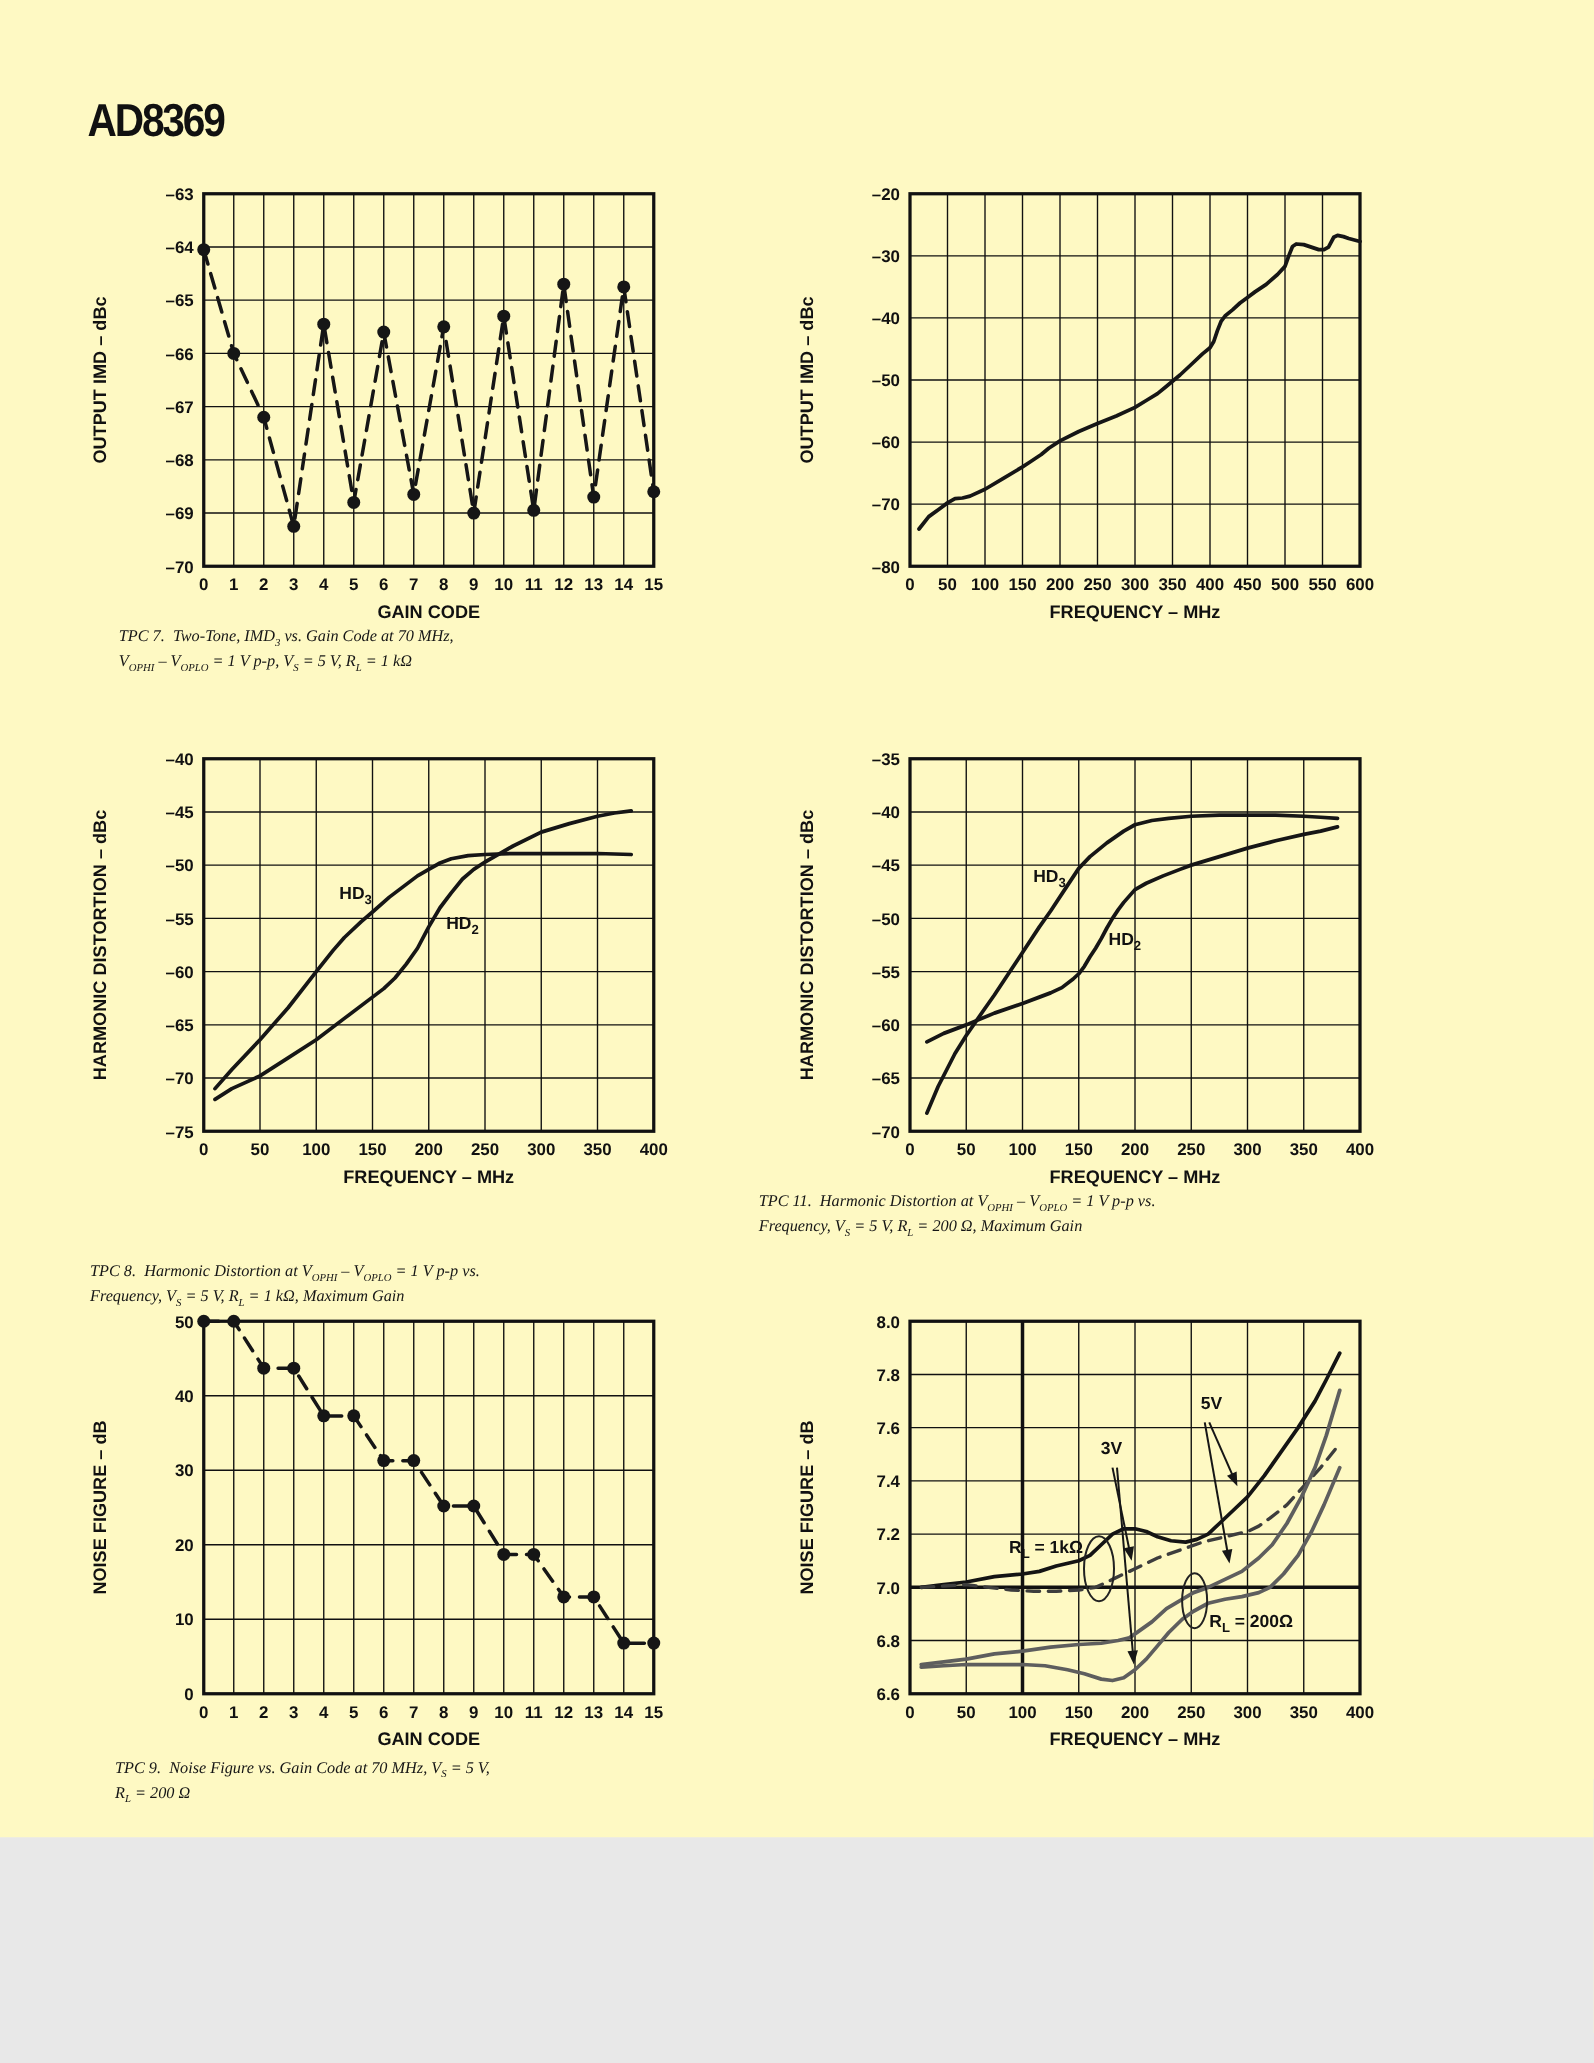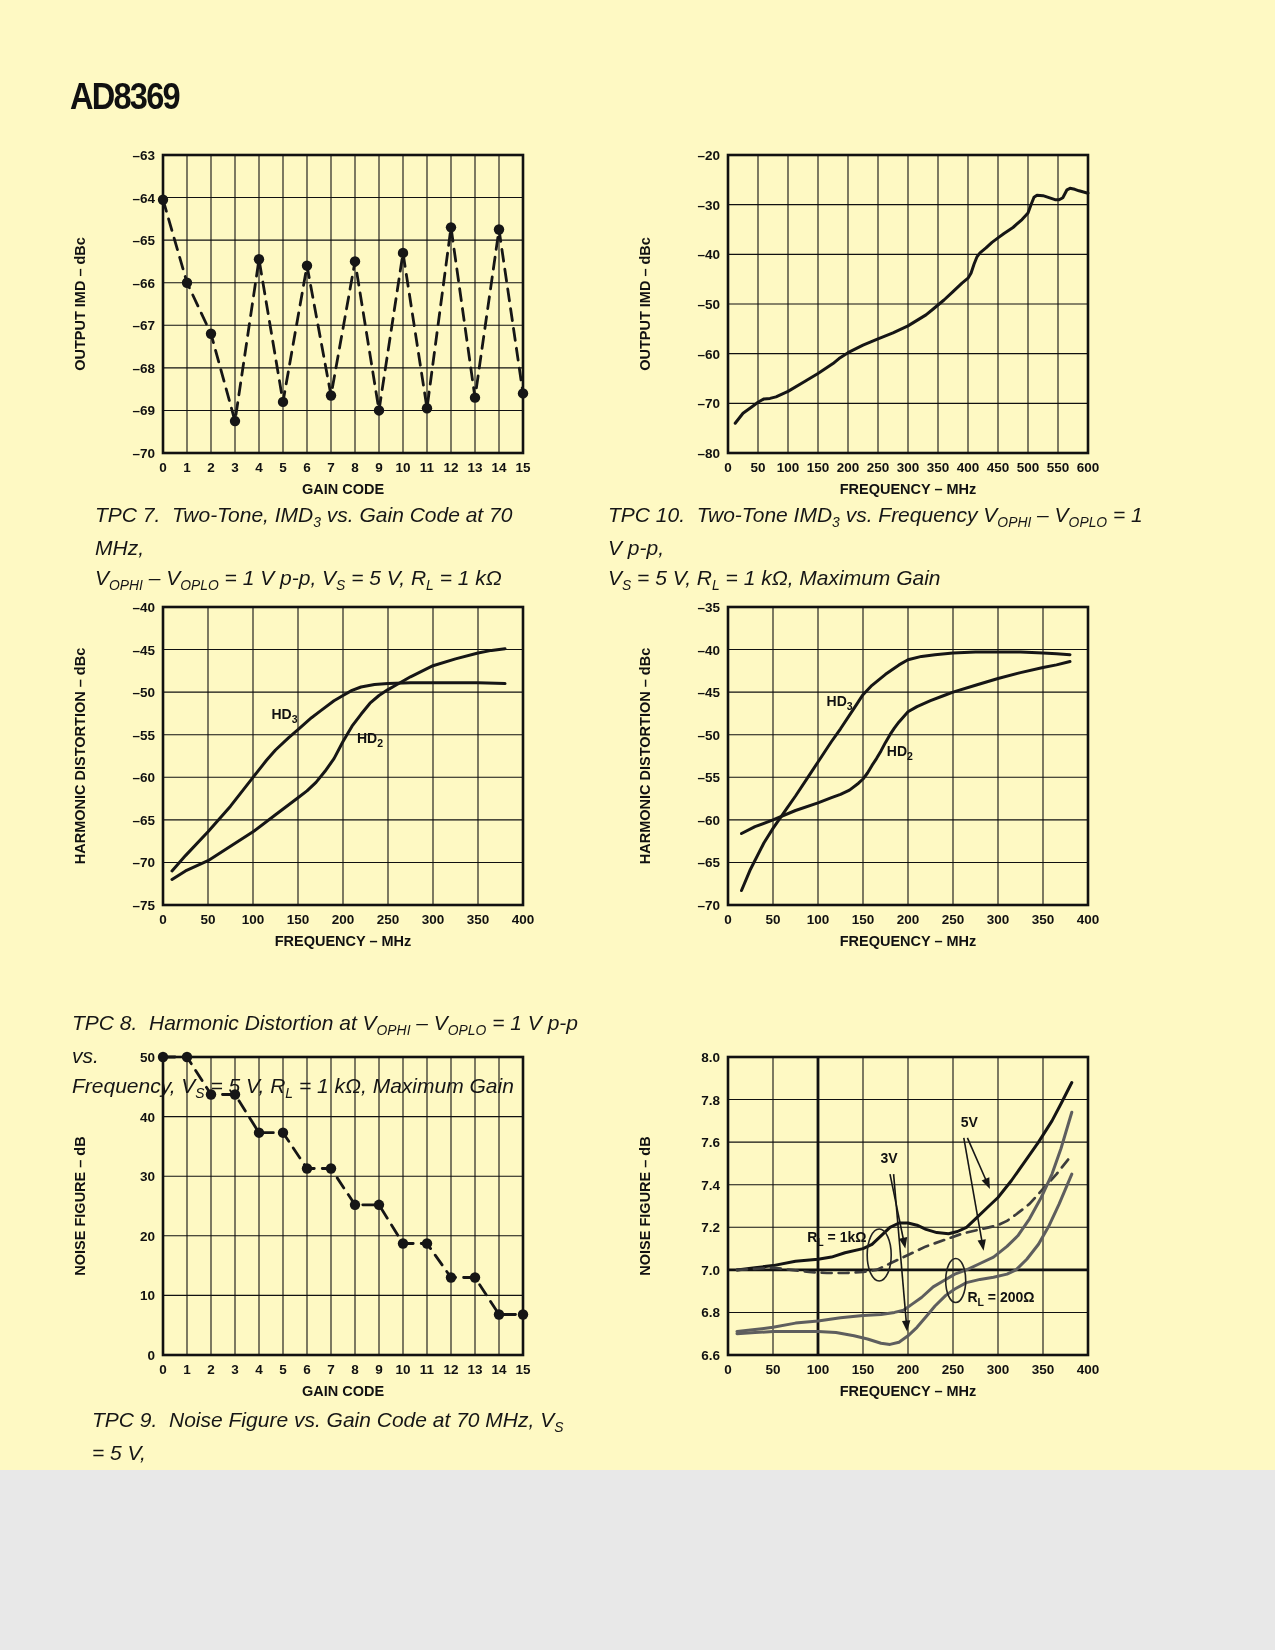--- a/index.html
+++ b/index.html
@@ -2,21 +2,21 @@
 <html><head>
 <meta charset="utf-8">
 <style>
   html,body{margin:0;padding:0;background:#e8e8e8;}
   .page{position:relative;width:1275px;height:1470px;background:#fef9c3;margin:0 auto;
         font-family:"Liberation Sans",sans-serif;color:#111;overflow:hidden;}
   .brand{position:absolute;left:70px;top:76px;font-size:37px;font-weight:bold;
          letter-spacing:-2px;transform:scaleX(.88);transform-origin:left center;color:#111;}
   .fig{position:absolute;}
   .fig svg{display:block;width:470px;height:362px;overflow:visible;}
-  .caption{position:absolute;font-style:italic;font-size:21px;line-height:1.42;color:#161616;}
+  .caption{position:absolute;font-style:italic;font-size:13px;line-height:1.42;color:#161616;font-family:Liberation Serif, serif;}
   .caption sub{font-size:66%;font-style:italic;}
   .footer-page{position:absolute;top:1552px;left:0;width:1180px;text-align:center;
                font-size:16px;color:#222;letter-spacing:1px;}
   .footer-rev{position:absolute;top:1550px;right:172px;font-size:17px;color:#222;
               transform:scaleX(.92);transform-origin:right center;letter-spacing:.5px;}
   
   svg text{fill:#111;}
   svg .tick{font-family:"Liberation Sans",sans-serif;font-size:13.5px;font-weight:bold;}
   svg .axis{font-family:"Liberation Sans",sans-serif;font-size:14.5px;font-weight:bold;}
   svg .ann{font-family:"Liberation Sans",sans-serif;font-size:14px;font-weight:bold;}
@@ -134,21 +134,20 @@
         <text x="95" y="114.33333333333333" text-anchor="end" class="tick">–40</text>
         <text x="95" y="164" text-anchor="end" class="tick">–50</text>
         <text x="95" y="213.66666666666666" text-anchor="end" class="tick">–60</text>
         <text x="95" y="263.33333333333337" text-anchor="end" class="tick">–70</text>
         <text x="95" y="313" text-anchor="end" class="tick">–80</text>
         <text x="283" y="349" text-anchor="middle" class="axis">FREQUENCY – MHz</text>
         <text x="0" y="0" text-anchor="middle" class="axis" transform="translate(25 159) rotate(-90)">OUTPUT IMD – dBc</text>
       </svg>
   </div>
   <div class="caption" style="left:95px;top:500px;width:470px">TPC 7.&nbsp; Two-Tone, IMD<sub>3</sub> vs. Gain Code at 70 MHz,<br>V<sub>OPHI</sub> – V<sub>OPLO</sub> = 1 V p-p, V<sub>S</sub> = 5 V, R<sub>L</sub> = 1 kΩ</div>
-  <div class="caption" style="left:608px;top:500px;width:540px">TPC 10.&nbsp; Two-Tone IMD<sub>3</sub> vs. Frequency V<sub>OPHI</sub> – V<sub>OPLO</sub> = 1 V p-p,<br>V<sub>S</sub> = 5 V, R<sub>L</sub> = 1 kΩ, Maximum Gain</div>
 
   <div class="fig" style="left:60px;top:597px">
     <svg viewBox="0 0 470 362">
         <line x1="148" y1="10" x2="148" y2="308" stroke="#111" stroke-width="1.1"></line>
         <line x1="193" y1="10" x2="193" y2="308" stroke="#111" stroke-width="1.1"></line>
         <line x1="238" y1="10" x2="238" y2="308" stroke="#111" stroke-width="1.1"></line>
         <line x1="283" y1="10" x2="283" y2="308" stroke="#111" stroke-width="1.1"></line>
         <line x1="328" y1="10" x2="328" y2="308" stroke="#111" stroke-width="1.1"></line>
         <line x1="373" y1="10" x2="373" y2="308" stroke="#111" stroke-width="1.1"></line>
         <line x1="418" y1="10" x2="418" y2="308" stroke="#111" stroke-width="1.1"></line>
@@ -219,20 +218,21 @@
         <text x="95" y="227.85714285714286" text-anchor="end" class="tick">–60</text>
         <text x="95" y="270.42857142857144" text-anchor="end" class="tick">–65</text>
         <text x="95" y="313" text-anchor="end" class="tick">–70</text>
         <text x="283" y="349" text-anchor="middle" class="axis">FREQUENCY – MHz</text>
         <text x="0" y="0" text-anchor="middle" class="axis" transform="translate(25 159) rotate(-90)">HARMONIC DISTORTION – dBc</text>
         <text x="214.6" y="108.7657142857143" text-anchor="middle" class="ann"><tspan>HD</tspan><tspan dy="4" font-size="10.5">3</tspan></text>
         <text x="274.9" y="159" text-anchor="middle" class="ann"><tspan>HD</tspan><tspan dy="4" font-size="10.5">2</tspan></text>
       </svg>
   </div>
   <div class="caption" style="left:72px;top:1008px;width:520px">TPC 8.&nbsp; Harmonic Distortion at V<sub>OPHI</sub> – V<sub>OPLO</sub> = 1 V p-p vs.<br>Frequency, V<sub>S</sub> = 5 V, R<sub>L</sub> = 1 kΩ, Maximum Gain</div>
+  <div class="caption" style="left:607px;top:952px;width:540px">TPC 11.&nbsp; Harmonic Distortion at V<sub>OPHI</sub> – V<sub>OPLO</sub> = 1 V p-p vs.<br>Frequency, V<sub>S</sub> = 5 V, R<sub>L</sub> = 200 Ω, Maximum Gain</div>
 
   <div class="fig" style="left:60px;top:1047px">
     <svg viewBox="0 0 470 362">
         <line x1="127" y1="10" x2="127" y2="308" stroke="#111" stroke-width="1.1"></line>
         <line x1="151" y1="10" x2="151" y2="308" stroke="#111" stroke-width="1.1"></line>
         <line x1="175" y1="10" x2="175" y2="308" stroke="#111" stroke-width="1.1"></line>
         <line x1="199" y1="10" x2="199" y2="308" stroke="#111" stroke-width="1.1"></line>
         <line x1="223" y1="10" x2="223" y2="308" stroke="#111" stroke-width="1.1"></line>
         <line x1="247" y1="10" x2="247" y2="308" stroke="#111" stroke-width="1.1"></line>
         <line x1="271" y1="10" x2="271" y2="308" stroke="#111" stroke-width="1.1"></line>

